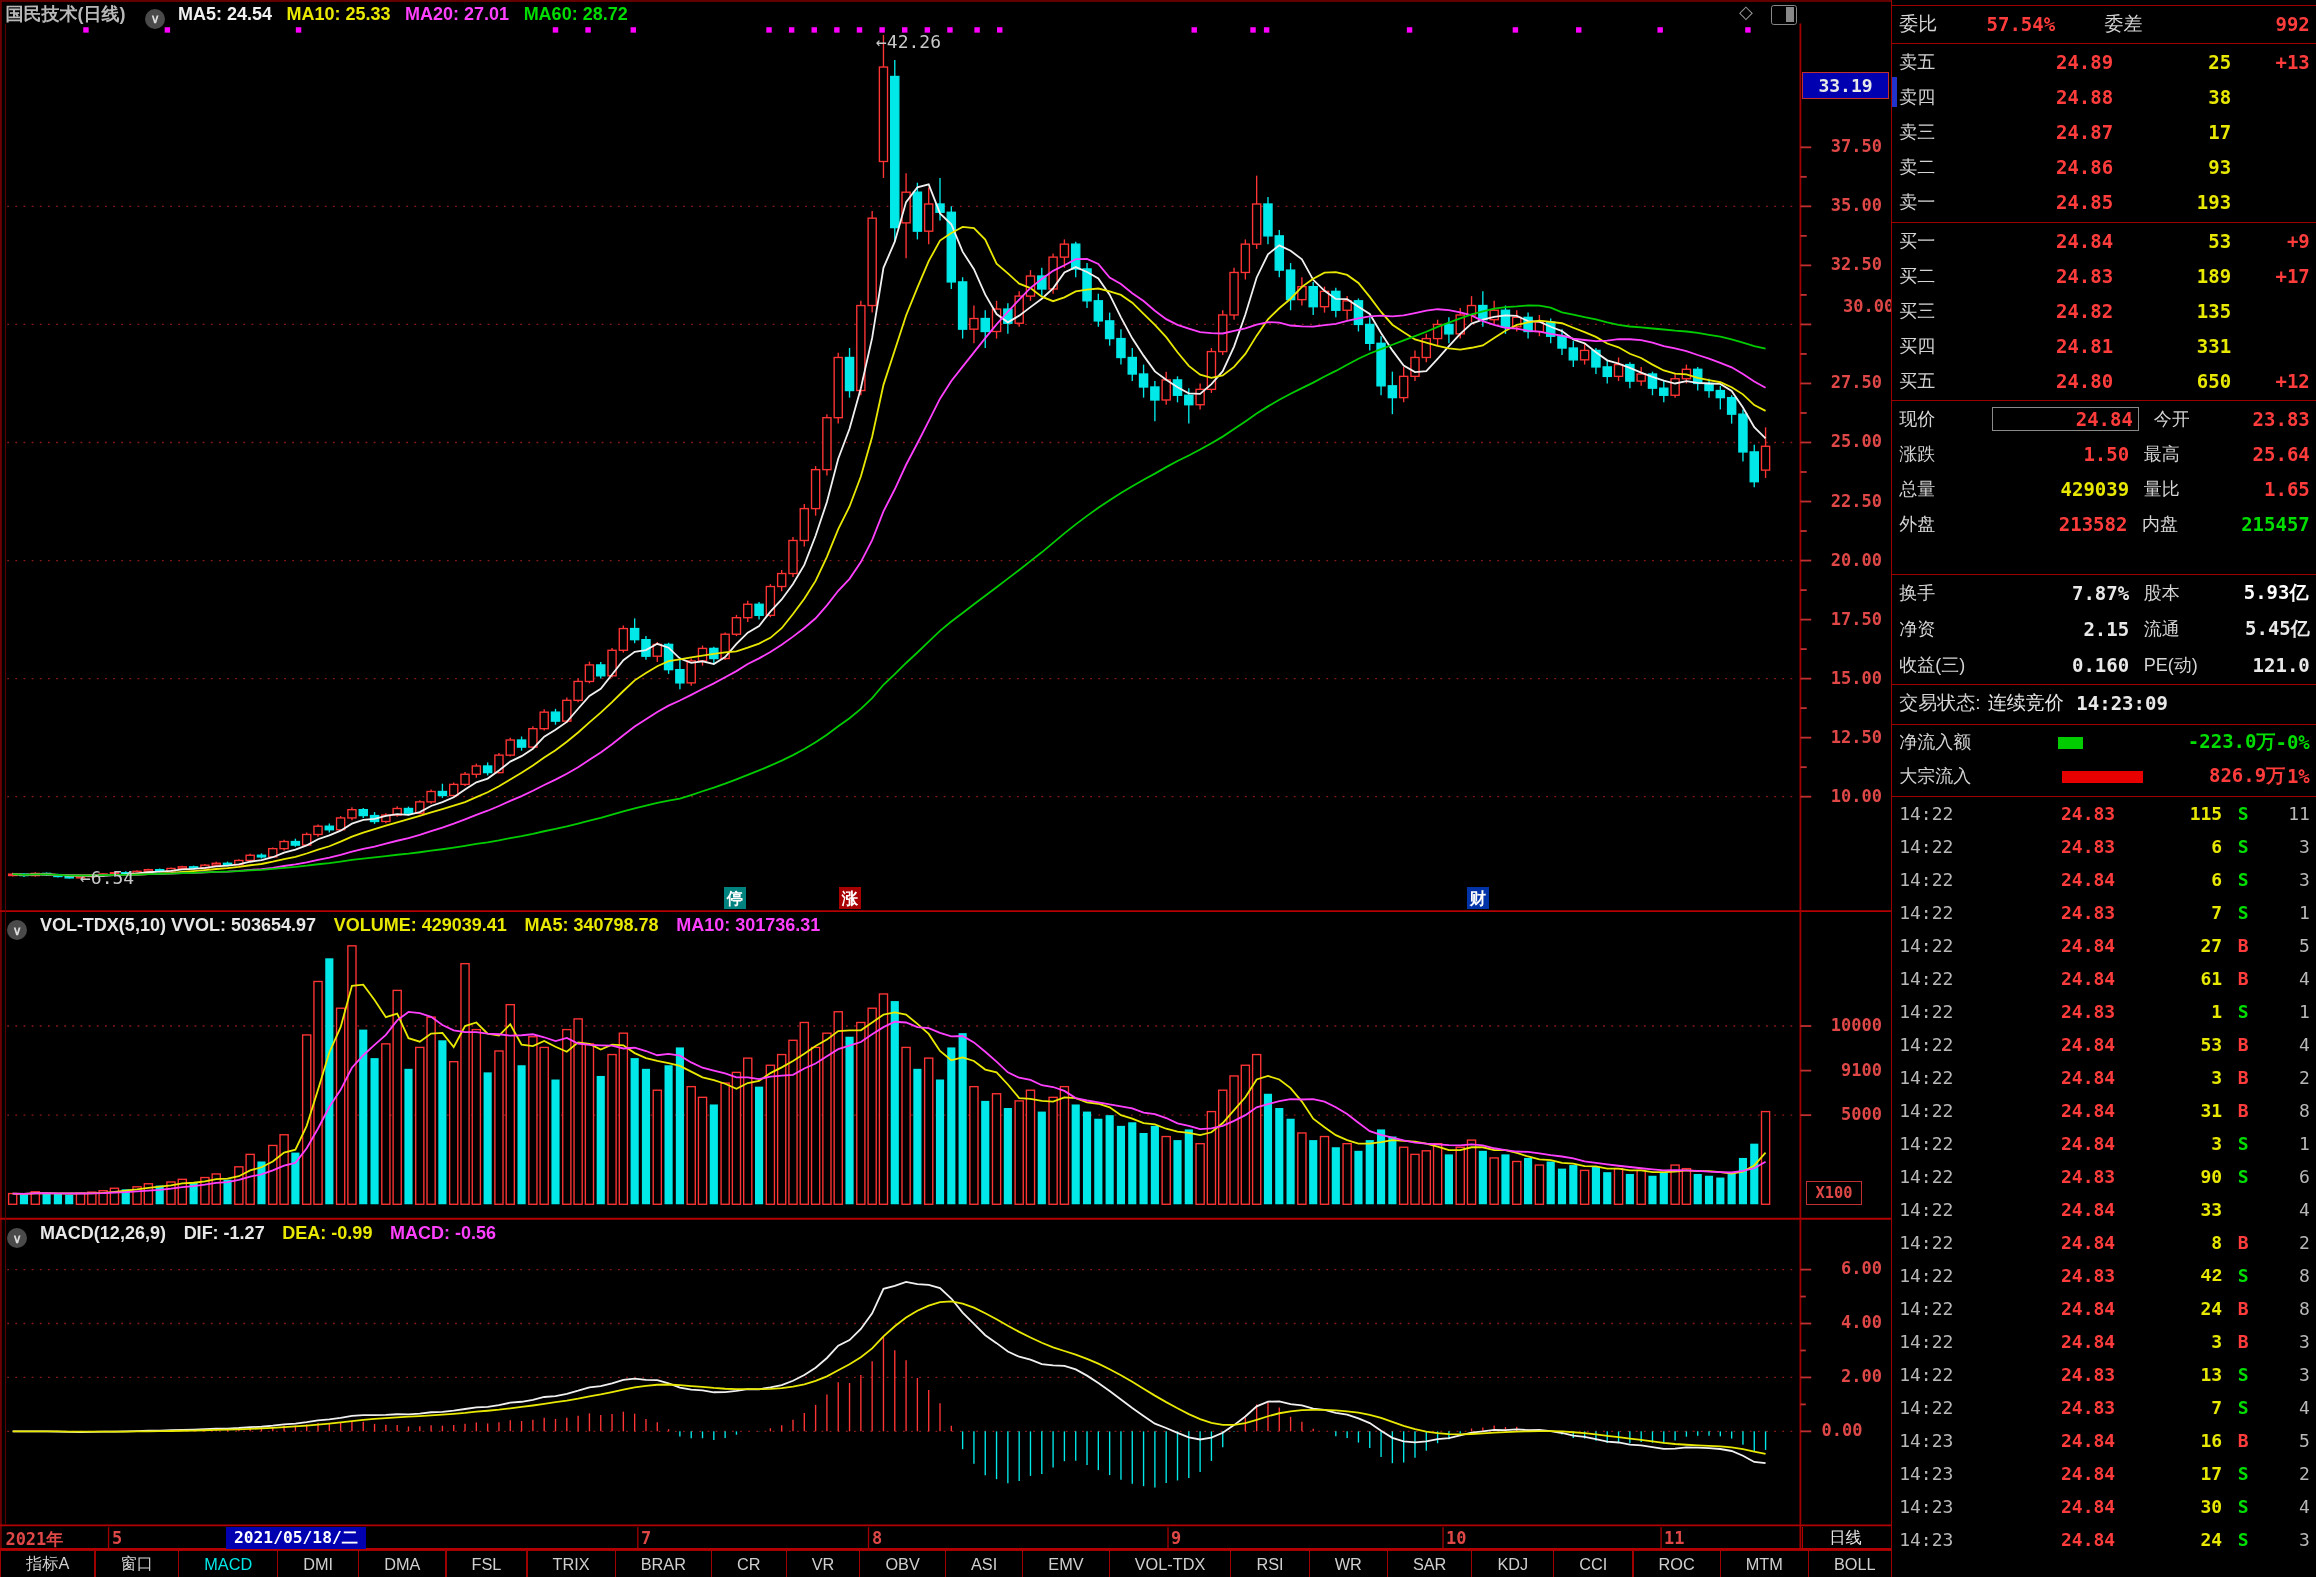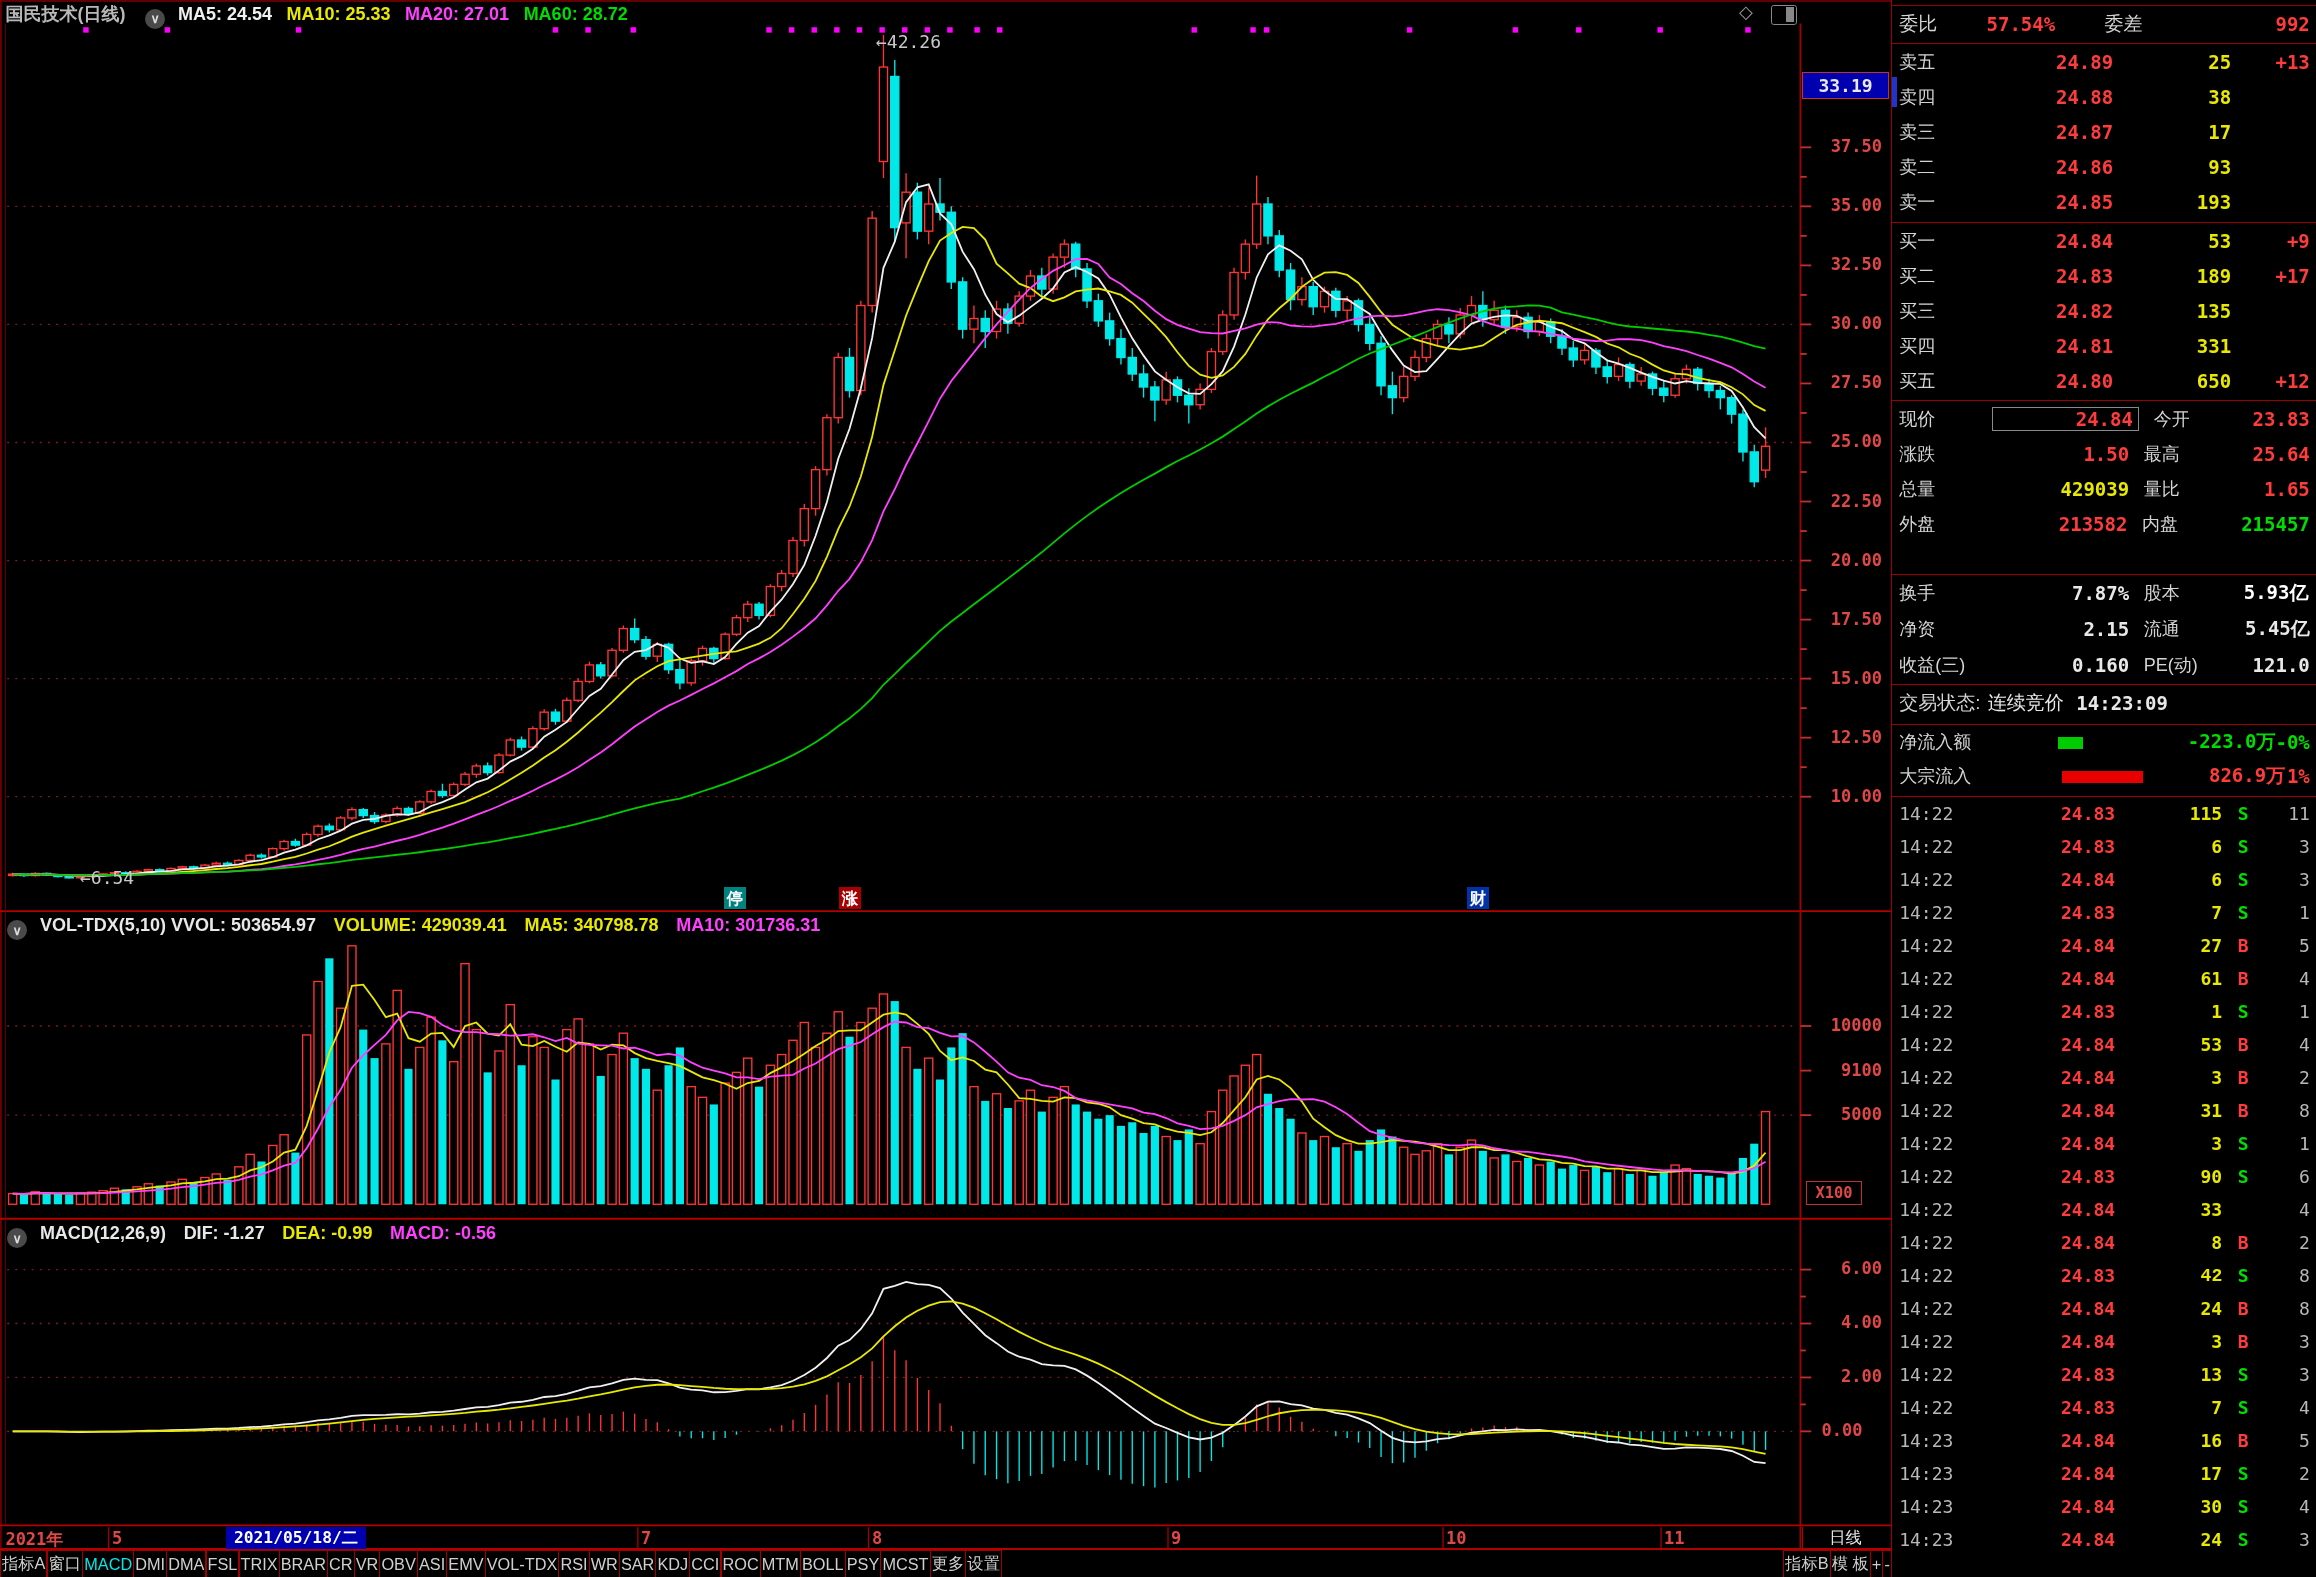--- a/index.html
+++ b/index.html
@@ -30,21 +30,21 @@
   
   #date-axis{position:absolute;left:0;top:1525px;width:1891px;height:23.5px;border-top:1.8px solid #b40000;}
   .dtick{position:absolute;top:1.8px;color:#e04848;font-size:17px;font-weight:bold;
          font-family:"DejaVu Sans Mono",monospace;}
   #sel-date{position:absolute;top:0.9px;background:#0000b0;color:#fff;font-size:16.3px;
             text-align:center;font-weight:bold;font-family:"DejaVu Sans Mono",monospace;}
   #period-cell{position:absolute;left:1802px;top:0.9px;width:85px;height:21px;color:#e8e8e8;
             font-size:16.3px;text-align:center;border-left:1.8px solid #b40000;}
   #tab-bar{position:absolute;left:0;top:1549px;width:1891px;height:29px;display:flex;
            border-top:1.8px solid #b40000;background:#000;box-sizing:border-box;}
-  .tab{border:0.9px solid #a00000;margin-right:-0.9px;padding:0 1px;display:flex;align-items:center;
+  .tab{border:0.9px solid #a00000;margin-right:-0.9px;padding:0 25px;display:flex;align-items:center;
        color:#cfcfcf;font-size:16.3px;white-space:nowrap;box-sizing:border-box;}
   .tab.active{color:#00e8e8;}
   .pusher{margin-left:auto;display:flex;}
   
   #ymax-box{position:absolute;left:1802px;top:72px;width:87px;height:27px;background:#0000b0;
             border:0.9px solid #c03030;color:#e8e8e8;font-size:18px;font-weight:bold;
             font-family:"DejaVu Sans Mono",monospace;text-align:center;line-height:25px;box-sizing:border-box;}
   #x100-box{position:absolute;left:1806px;top:1181px;width:56px;height:23.5px;border:0.9px solid #c03030;
             color:#e04848;font-size:15.4px;font-weight:bold;text-align:center;line-height:22px;
             font-family:"DejaVu Sans Mono",monospace;box-sizing:border-box;}
@@ -785,21 +785,21 @@
     <div id="win-icon">
       <div></div>
     </div>
   </div>
 
 <div id="ymax-box">33.19</div>
 <div id="price-axis">
     <div class="axlab" style="left: 1802px; top: 136px; width: 80px; text-align: right;">37.50</div>
     <div class="axlab" style="left: 1802px; top: 195px; width: 80px; text-align: right;">35.00</div>
     <div class="axlab" style="left: 1802px; top: 254px; width: 80px; text-align: right;">32.50</div>
-    <div class="axlab" style="left: 1802px; top: 313px; width: 80px; text-align: right;">30.00</div>
+    <div class="axlab" style="left: 1802px; top: 296px; width: 80px; text-align: left; padding-left: 41px;">30.00</div>
     <div class="axlab" style="left: 1802px; top: 372px; width: 80px; text-align: right;">27.50</div>
     <div class="axlab" style="left: 1802px; top: 431px; width: 80px; text-align: right;">25.00</div>
     <div class="axlab" style="left: 1802px; top: 491px; width: 80px; text-align: right;">22.50</div>
     <div class="axlab" style="left: 1802px; top: 550px; width: 80px; text-align: right;">20.00</div>
     <div class="axlab" style="left: 1802px; top: 609px; width: 80px; text-align: right;">17.50</div>
     <div class="axlab" style="left: 1802px; top: 668px; width: 80px; text-align: right;">15.00</div>
     <div class="axlab" style="left: 1802px; top: 727px; width: 80px; text-align: right;">12.50</div>
     <div class="axlab" style="left: 1802px; top: 786px; width: 80px; text-align: right;">10.00</div>
   </div>
 <div id="vol-axis">

